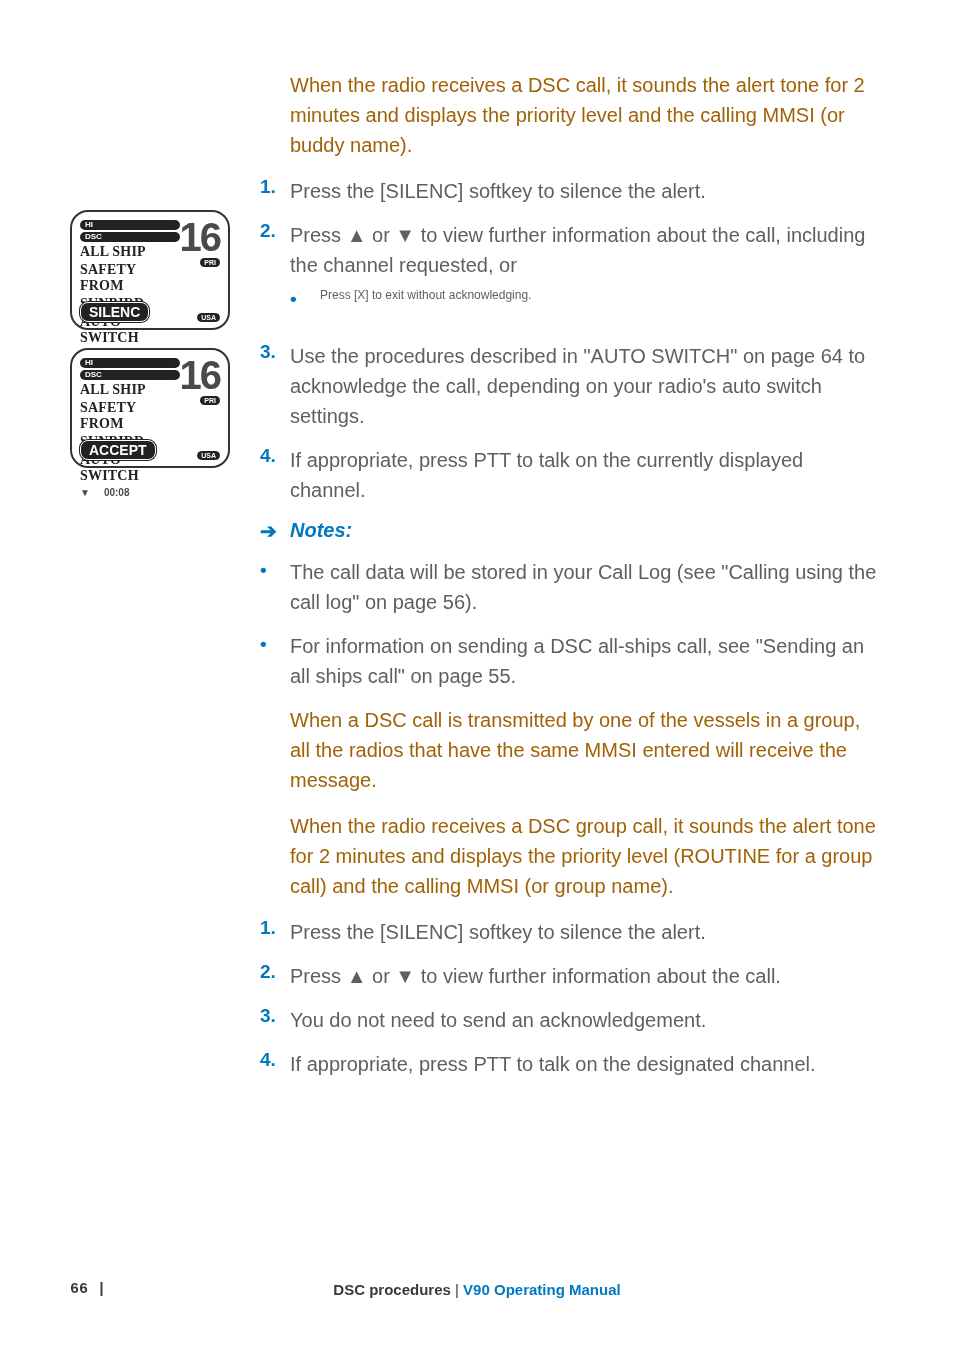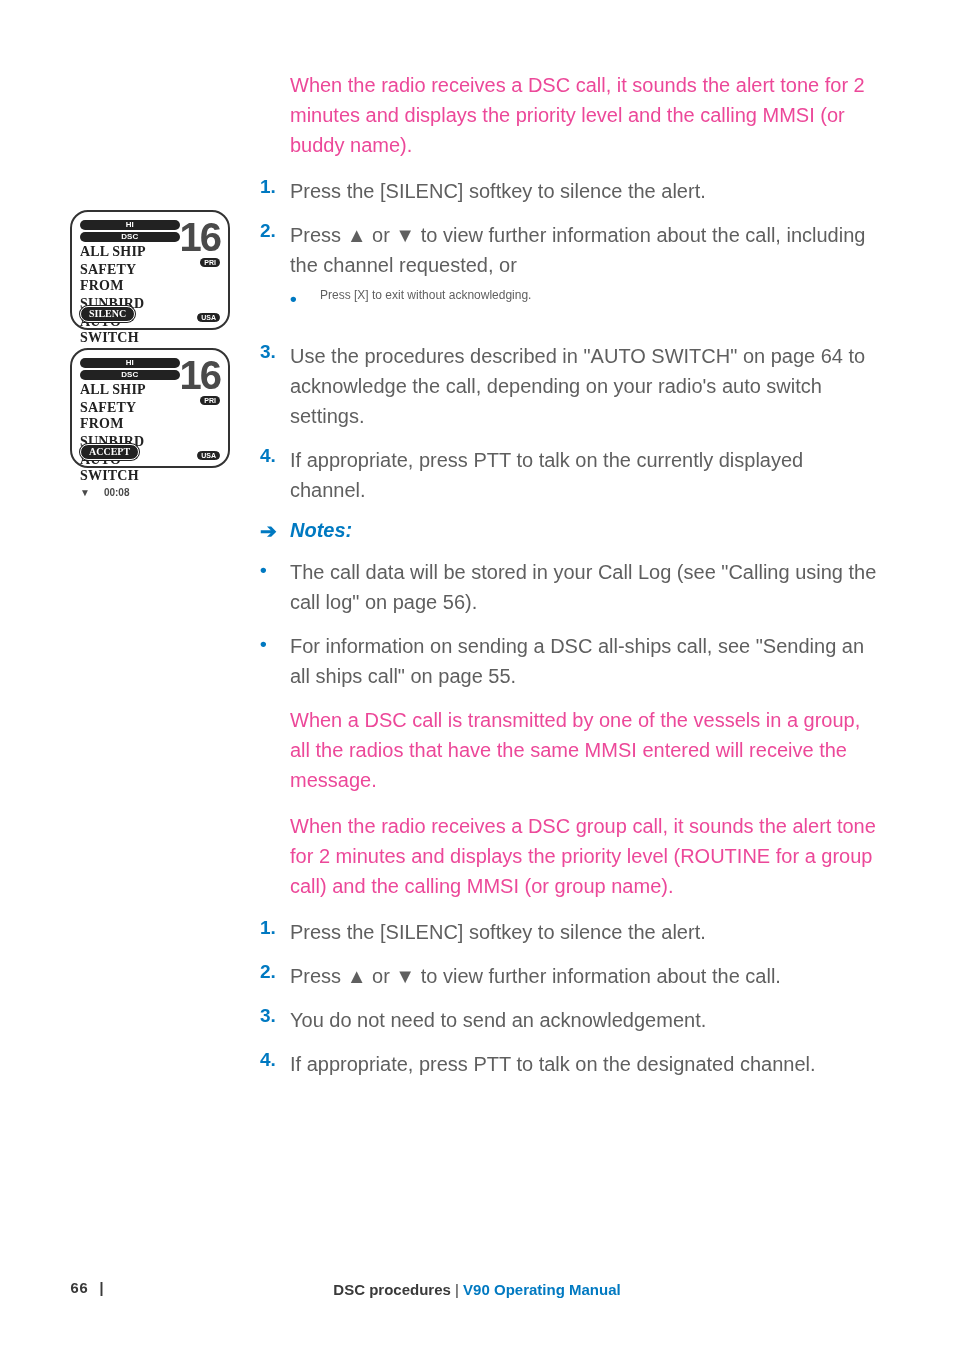--- a/index.html
+++ b/index.html
@@ -35,21 +35,21 @@
     font-weight: 700;
     font-size: 24px;
     color: #3a3a3a;
     margin: 0 0 18px 0;
     padding-left: 30px;
   }
   p.body {
     font-size: 20px;
     line-height: 1.5;
     margin: 0 0 16px 0;
-    color: #ec4899;
+    color: #a16207;
     font-weight: 300;
     padding-left: 30px;
   }
   .list-item {
     display: flex;
     margin: 0 0 14px 0;
   }
   .num {
     width: 30px;
     flex: 0 0 30px;
@@ -104,21 +104,20 @@
     background: #fff;
     position: relative;
     margin-bottom: 18px;
     box-sizing: border-box;
     padding: 6px 8px;
   }
   .pill {
     background:#222; color:#fff; font-size:8px; font-weight:700;
     border-radius:6px; padding:1px 5px; line-height:1; display:inline-block;
     font-family: Arial, sans-serif;
-    text-align: center;
   }
   .bignum {
     font-family: Arial, sans-serif;
     font-weight: 900;
     font-size: 40px;
     line-height: 0.85;
     letter-spacing: -2px;
   }
   .lcd-text {
     font-family: Liberation Serif, serif;
@@ -134,23 +133,23 @@
   .smpill {
     background:#222; color:#fff; font-size:7px; font-weight:700;
     border-radius:5px; padding:1px 4px; line-height:1; display:inline-block;
     font-family: Arial, sans-serif;
   }
   .softkey-row {
     position:absolute; left:8px; bottom:6px; right:8px;
     display:flex; justify-content:space-between; align-items:flex-end;
   }
   .softkey {
-    background:#222; color:#fff; font-size:10px; font-weight:900;
+    background:#222; color:#fff; font-size:14px; font-weight:900;
     border-radius:8px; padding:2px 8px; line-height:1;
-    font-family: Liberation Serif, serif;
+    font-family: Liberation Sans, sans-serif;
     border:1px solid #fff;
     box-shadow: 0 0 0 1px #222;
   }
   .usa-lbl {
     font-size:7px; font-weight:700; font-family:Arial,sans-serif;
     border:1px solid #222; border-radius:5px; padding:0px 3px;
     background:#222; color:#fff;
   }
   .time-txt {
     font-family: Arial, sans-serif; font-size:10px; font-weight:700;

